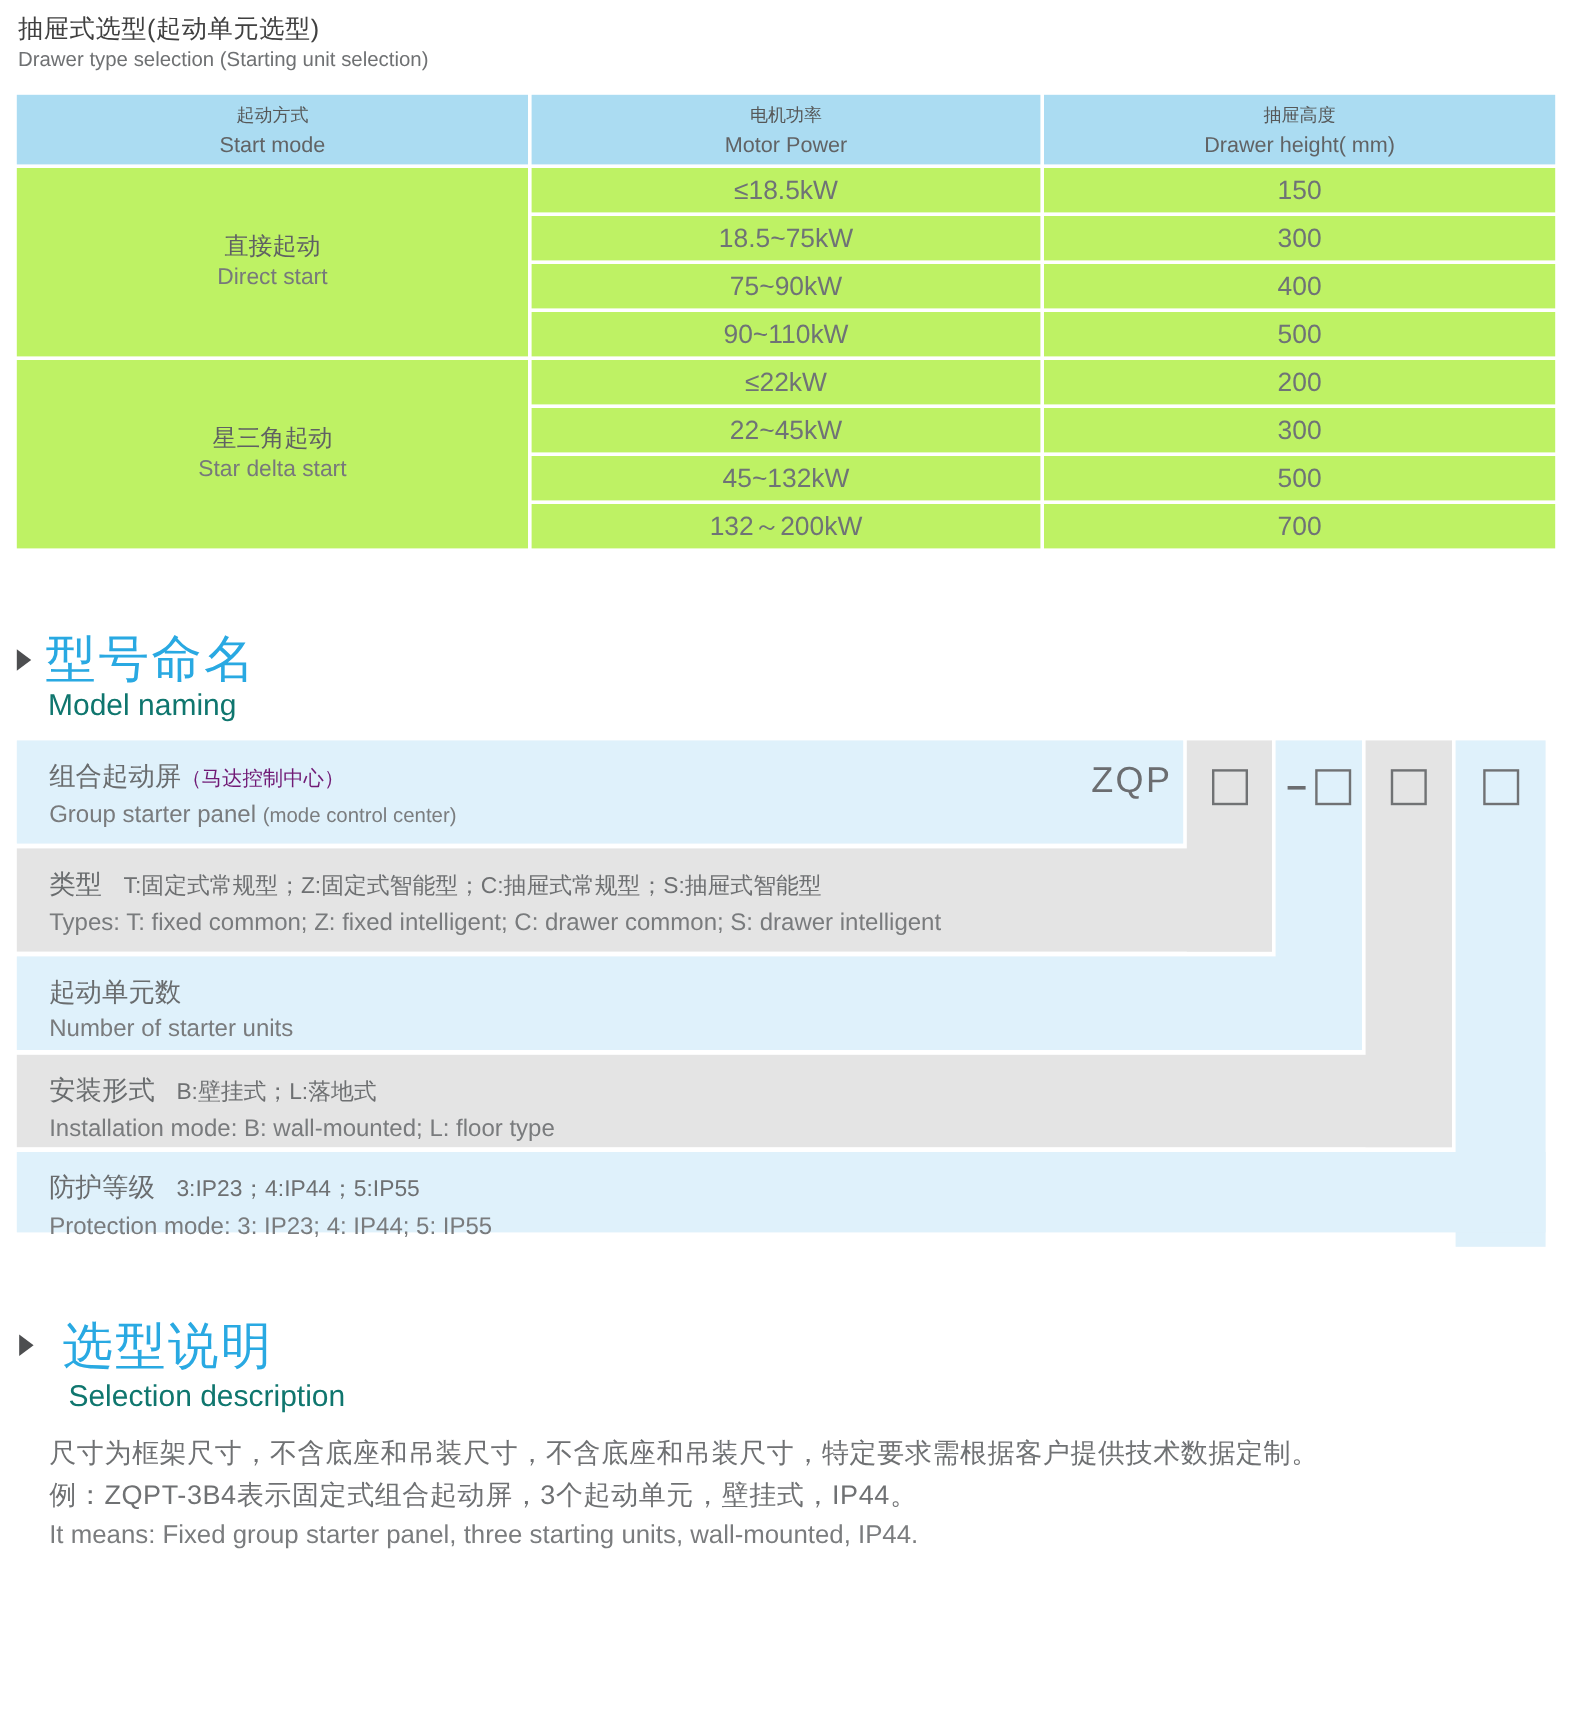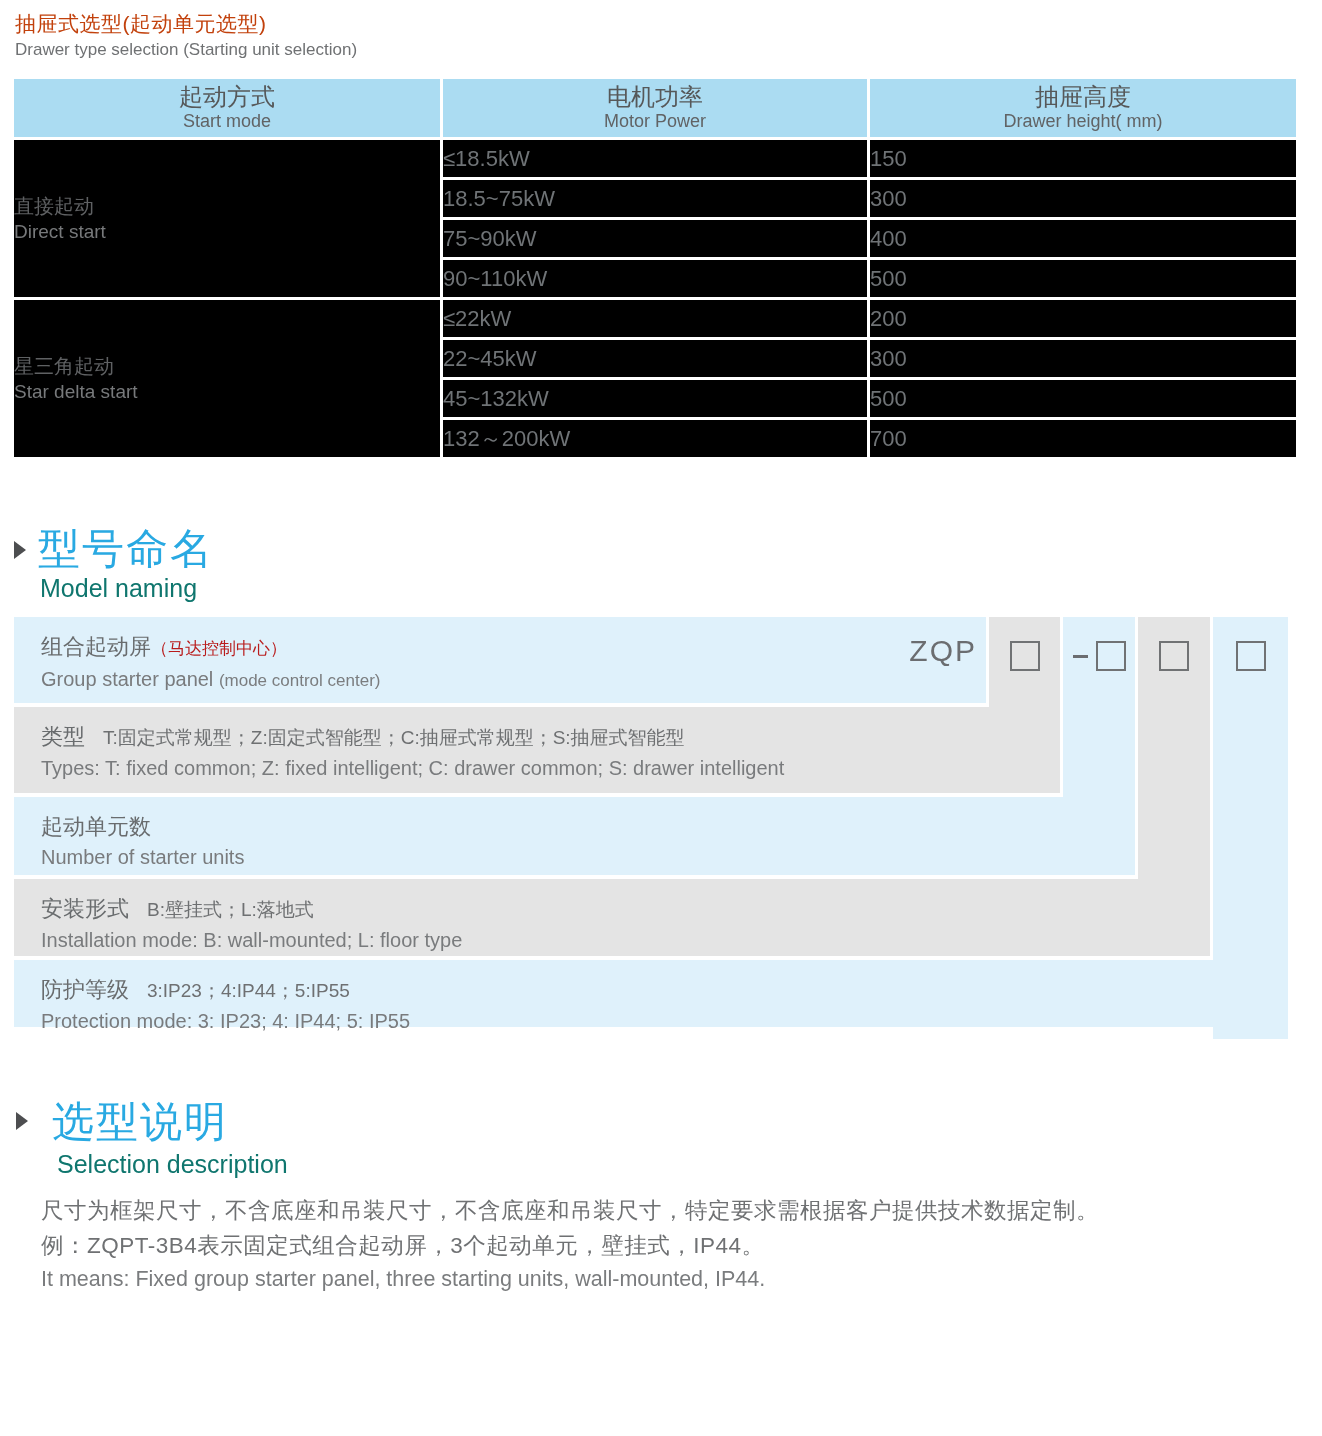--- a/index.html
+++ b/index.html
@@ -6,53 +6,53 @@
   html,body { background:#ffffff; }
   body {
     width:1322px; height:1436px;
     font-family:"Liberation Sans","DejaVu Sans",sans-serif;
     position:relative; overflow:hidden;
     color:#6e7072;
   }
   .page { position:absolute; inset:0; background:#fff; }
 
   
-  .doc-title-zh { position:absolute; left:15px; top:10px; font-size:21px; color:#c2410c; letter-spacing:0.5px; }
+  .doc-title-zh { position:absolute; left:15px; top:10px; font-size:21px; color:#404040; letter-spacing:0.5px; }
   .doc-title-en { position:absolute; left:15px; top:40px; font-size:17px; color:#6f7173; }
 
   
   table.sel { position:absolute; left:11px; top:76px; width:1282px;
     border-collapse:separate; border-spacing:3px; table-layout:fixed; }
   table.sel th {
     background:#abdcf2; font-weight:normal; height:58px; vertical-align:middle; text-align:center;
   }
-  table.sel .th-zh { font-size:24px; color:#565859; line-height:26px; }
+  table.sel .th-zh { font-size:15px; color:#565859; line-height:26px; }
   table.sel .th-en { font-size:18px; color:#616365; line-height:22px; }
   table.sel td {
-    background:#000000; height:37px; text-align:left; vertical-align:middle;
+    background:#bef264; height:37px; text-align:center; vertical-align:middle;
     font-size:22px; color:#6f7376;
   }
   td.mode-cell { }
   .mode-zh { font-size:20px; color:#5f6163; line-height:27px; }
   .mode-en { font-size:19px; color:#77797b; line-height:24px; }
 
   
   .tri { position:absolute; width:0; height:0;
     border-left:12px solid #4d4e50; border-top:9px solid transparent; border-bottom:9px solid transparent; }
   .sec-zh { position:absolute; font-size:42px; color:#29a9e2; letter-spacing:2px; }
   .sec-en { position:absolute; font-size:25px; color:#0f766e; }
 
   
   .bar, .mn-col { position:absolute; }
   .bg-blue { background:#dff1fb; }
   .bg-gray { background:#e4e4e4; }
   .bar { padding:15px 0 0 27px; }
   .bar .l1 { font-size:22px; color:#696c6e; line-height:30px; white-space:nowrap; }
   .bar .l2 { font-size:20px; color:#797b7d; line-height:30px; white-space:nowrap; }
-  .bar .sm-zh { font-size:17px; color:#b91c1c; }
+  .bar .sm-zh { font-size:17px; color:#701a75; }
   .bar .det  { font-size:19px; color:#6e7072; margin-left:18px; }
   .bar .sm-en { font-size:17px; color:#7b7d7f; }
   .code-prefix { position:absolute; top:17px; right:9px; font-size:30px; color:#6b6d70; letter-spacing:2px; }
   .mn-col { display:flex; justify-content:center; align-items:flex-start; padding-top:24px; }
   .code-box { width:30px; height:30px; border:2px solid #707274; display:inline-block; flex:none; }
   .code-dash { width:15px; height:3px; background:#6b6d70; margin:14px 8px 0 0; flex:none; }
 
   
   .bar1 { left:14px; top:617px; width:972px;  height:86px; }
   .bar2 { left:14px; top:707px; width:1046px; height:86px; }

